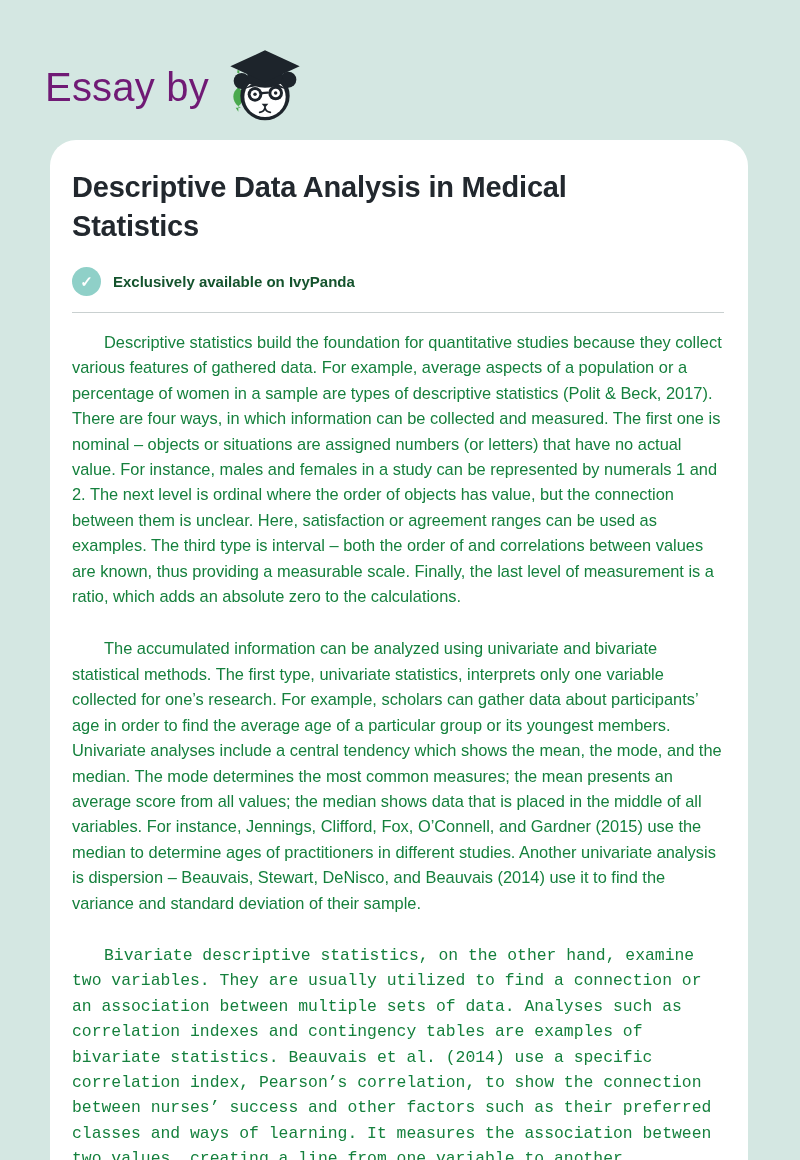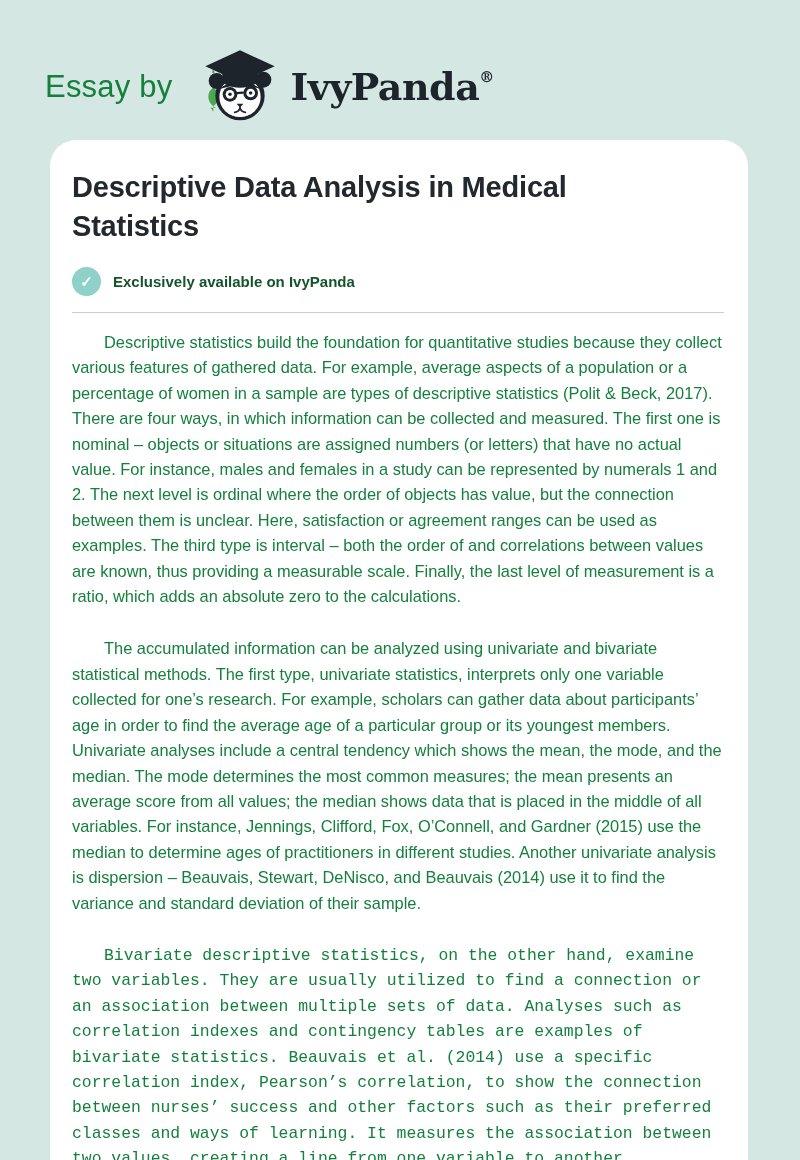--- a/index.html
+++ b/index.html
@@ -13,24 +13,24 @@
     overflow: hidden;
   }
   
   .site-header {
     display: flex;
     align-items: center;
     padding: 34px 0 0 45px;
     height: 140px;
   }
   .essay-by {
-    font-size: 31px;
-    color: #15803d;
+    font-size: 40px;
+    color: #701a75;
     letter-spacing: 0.2px;
-    margin-right: 28px;
+    margin-right: 16px;
   }
   .logo {
     display: flex;
     align-items: center;
   }
   .logo svg {
     width: 80px;
     height: 80px;
     display: block;
     margin-right: 10px;
@@ -134,24 +134,20 @@
       <circle cx="76" cy="68" r="2.6" fill="#1d242b"></circle>
       <rect x="53" y="66" width="13" height="3.4" rx="1.7" fill="#1d242b" transform="rotate(-4 60 68)"></rect>
 
       <path d="M55,84 L65,84 L60,90 Z" fill="#1d242b"></path>
       <path d="M60,90 q-1,6 -8,7 M60,90 q1,6 8,7" stroke="#1d242b" stroke-width="2.6" fill="none" stroke-linecap="round"></path>
 
       <path d="M32,32 L88,32 L84,54 Q60,66 36,54 Z" fill="#1d242b"></path>
       <path d="M60,4 L112,28 L60,52 L8,28 Z" fill="#1d242b"></path>
       <circle cx="60" cy="9" r="3.5" fill="#1d242b"></circle>
     </svg>
-    <span class="brand">
-        <span>IvyPanda</span>
-        <sup>®</sup>
-      </span>
   </div>
 </header>
 
 <main class="card">
   <h1>Descriptive Data Analysis in Medical Statistics</h1>
 
   <div class="badge-row">
     <span class="check-circle">✓</span>
     <span class="badge-label">Exclusively available on IvyPanda</span>
   </div>

